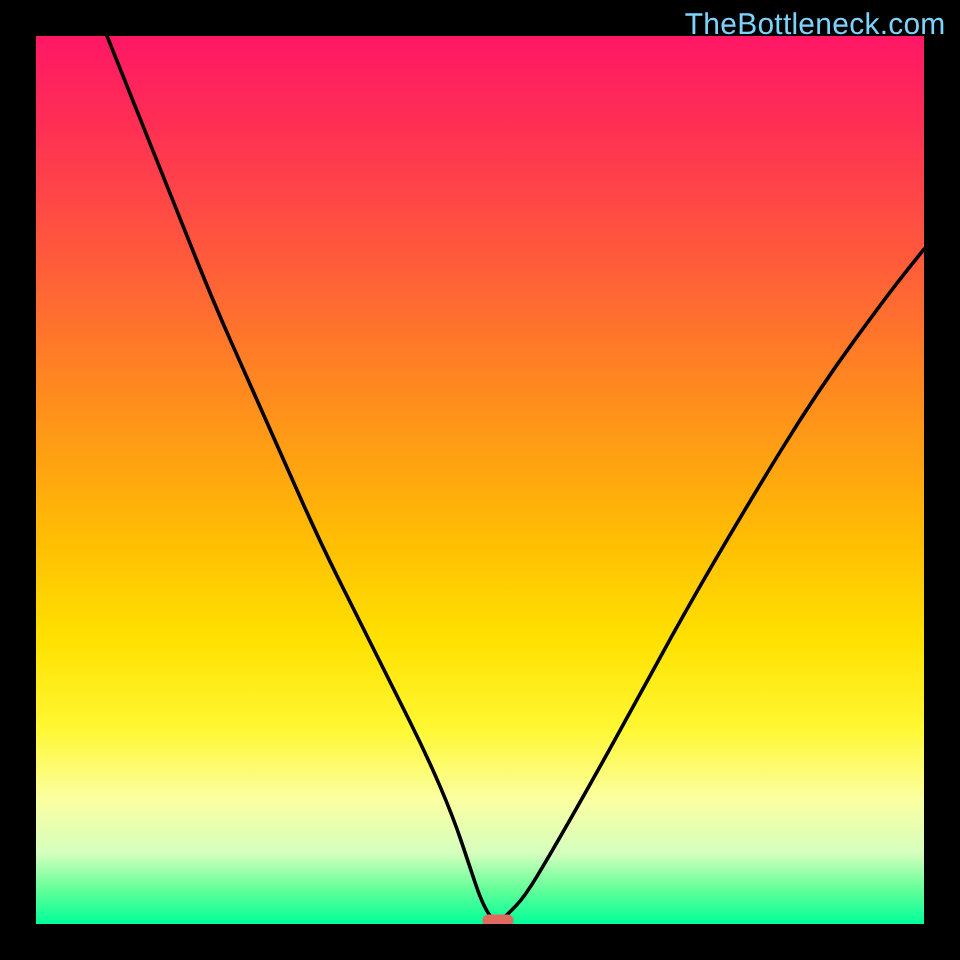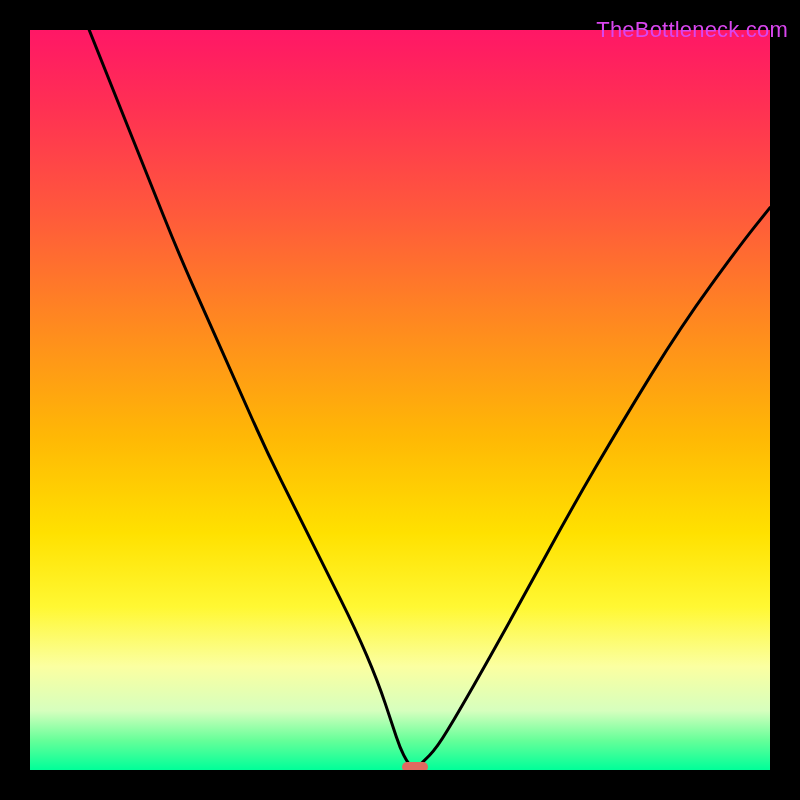--- a/index.html
+++ b/index.html
@@ -12,24 +12,24 @@
     font-family: Arial, Helvetica, sans-serif;
   }
   .container {
     position: relative;
     width: 800px;
     height: 800px;
     background: #000;
   }
   .watermark {
     position: absolute;
-    top: 17px;
+    top: 6px;
     right: 12px;
-    color: #d946ef;
-    font-size: 22px;
+    color: #7dd3fc;
+    font-size: 25px;
     font-weight: 400;
     z-index: 20;
     letter-spacing: 0.2px;
   }
   .plot-clip {
     position: absolute;
     left: 30px;
     top: 30px;
     width: 740px;
     height: 740px;

